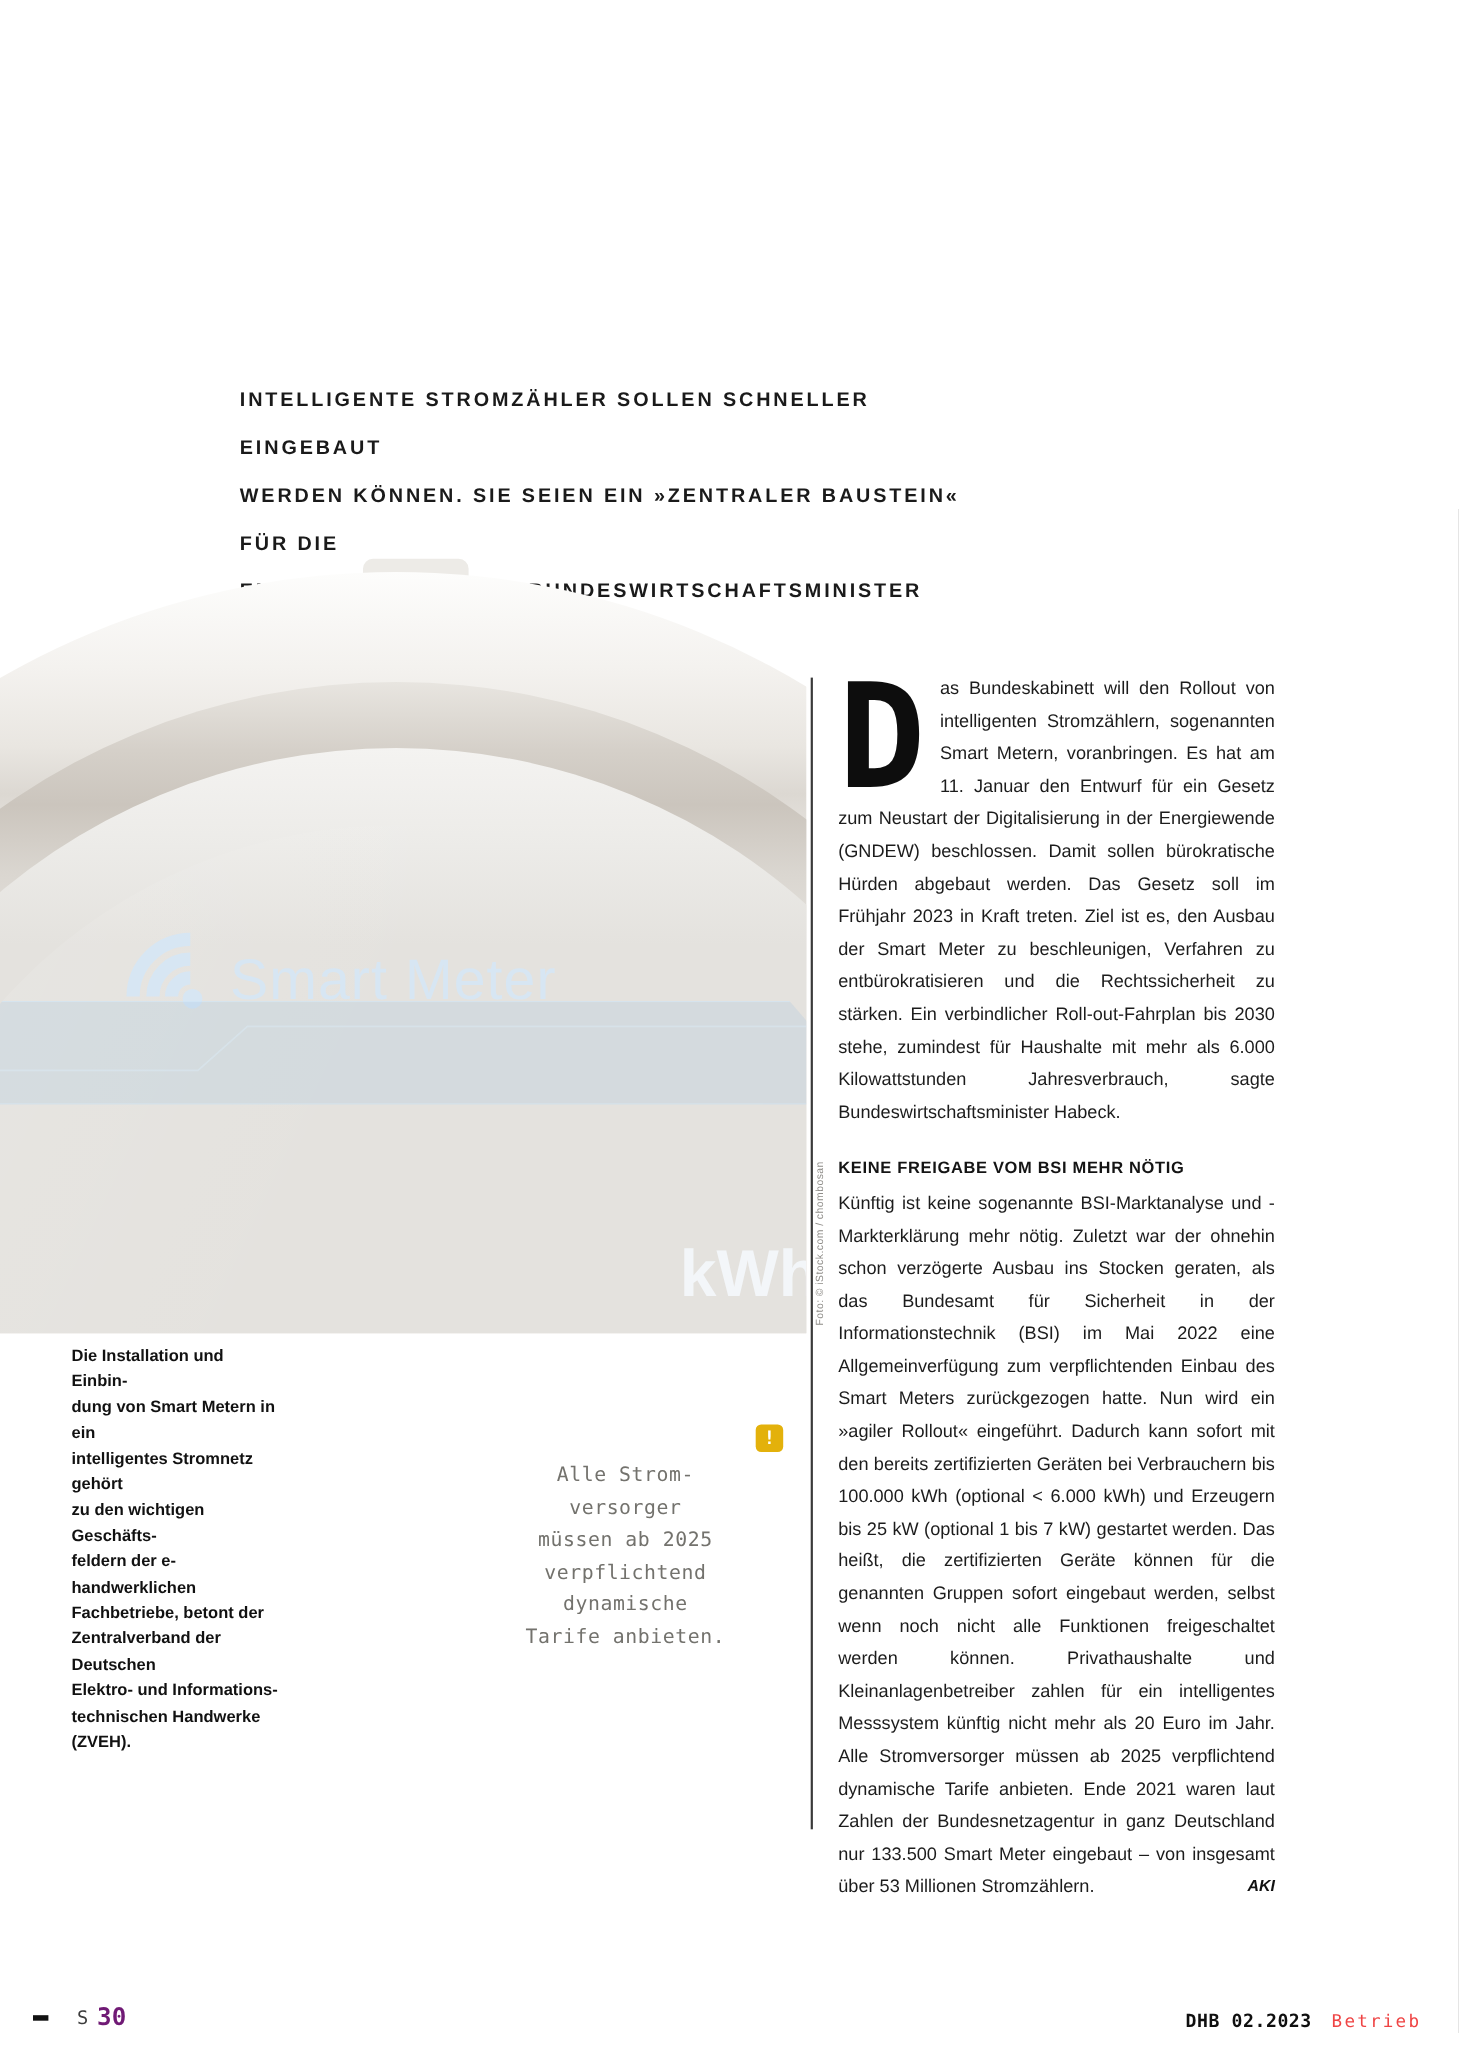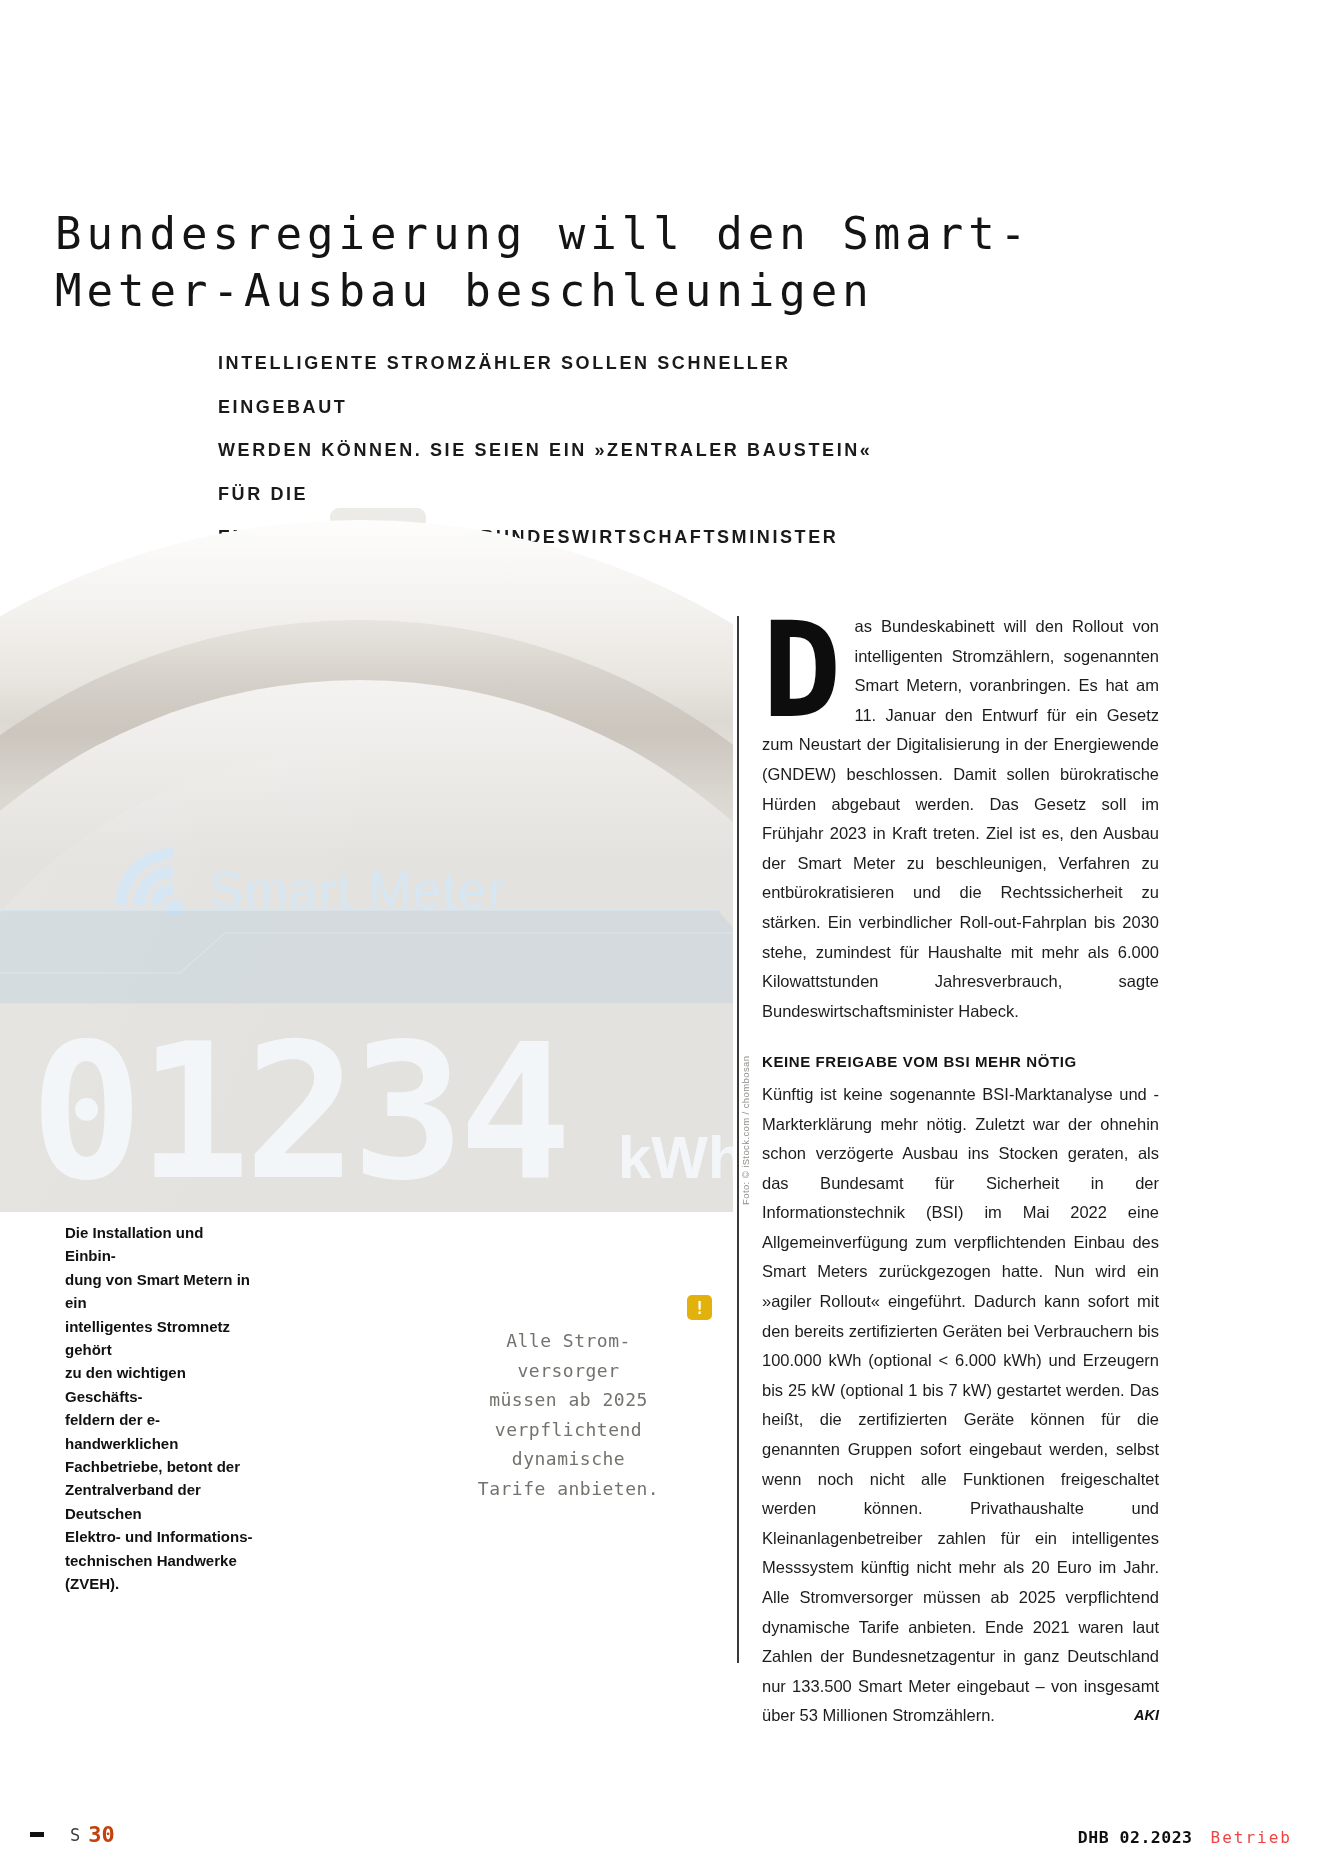--- a/index.html
+++ b/index.html
@@ -101,32 +101,30 @@
   .section-head{
     font-weight:bold; font-size:15px; letter-spacing:0.6px; color:#141414;
     margin:21px 0 3px 0; text-align:left;
   }
   .author-line{ text-align:right; margin-top:-29.6px; font-weight:bold; font-style:italic; font-size:14.5px; color:#111;}
 
   
   .footer-left{position:absolute; left:30px; top:1822px; display:flex; align-items:center;}
   .footer-bar{width:14px; height:5px; background:#111; margin-right:26px;}
   .footer-s{font-family:"DejaVu Sans Mono", monospace; font-size:17px; color:#3c3c3c; letter-spacing:1px; margin-right:7px;}
-  .footer-num{font-family:"DejaVu Sans Mono", monospace; font-weight:bold; font-size:22px; color:#c2410c;}
+  .footer-num{font-family:"DejaVu Sans Mono", monospace; font-weight:bold; font-size:22px; color:#701a75;}
   .footer-right{position:absolute; right:34px; top:1828px; display:flex; align-items:baseline;}
   .footer-issue{font-family:"DejaVu Sans Mono", monospace; font-weight:bold; font-size:16.5px; color:#0f0f0f; letter-spacing:0.5px;text-align:center;}
   .footer-section{font-family:"DejaVu Sans Mono", monospace; font-size:16px; color:#ef4444; letter-spacing:2px; margin-left:18px;}
 </style>
 </head>
 <body>
 
 <div class="page">
 
-  <h1 class="headline pre" style="margin:0;font-weight:normal;">Bundesregierung will den Smart-
-Meter-Ausbau beschleunigen</h1>
 
   <div class="standfirst pre">INTELLIGENTE STROMZÄHLER SOLLEN SCHNELLER EINGEBAUT
 WERDEN KÖNNEN. SIE SEIEN EIN »ZENTRALER BAUSTEIN« FÜR DIE
 ENERGIEWENDE, SAGT BUNDESWIRTSCHAFTSMINISTER HABECK.</div>
 
   <div class="meter-wrap">
     <div class="tab-notch"></div>
     <div class="circle ring-outer"></div>
     <div class="circle ring-mid"></div>
     <div class="circle ring-inner"></div>
@@ -146,21 +144,20 @@
         </span>
         <span class="meter-brand">Smart Meter</span>
       </div>
 
       <div class="lcd-band">
         <svg width="960" height="92" style="position:absolute;left:0;top:0;">
           <polyline points="0,62 300,62 345,22 960,22" fill="none" stroke="rgba(220,238,250,0.4)" stroke-width="1.5"></polyline>
         </svg>
       </div>
 
-      <div class="meter-reading">01234</div>
       <div class="meter-unit">kWh</div>
     </div>
   </div>
 
   <div class="photo-credit">Foto: © iStock.com / chombosan</div>
 
   <div class="caption pre">Die Installation und Einbin-
 dung von Smart Metern in ein
 intelligentes Stromnetz gehört
 zu den wichtigen Geschäfts-

